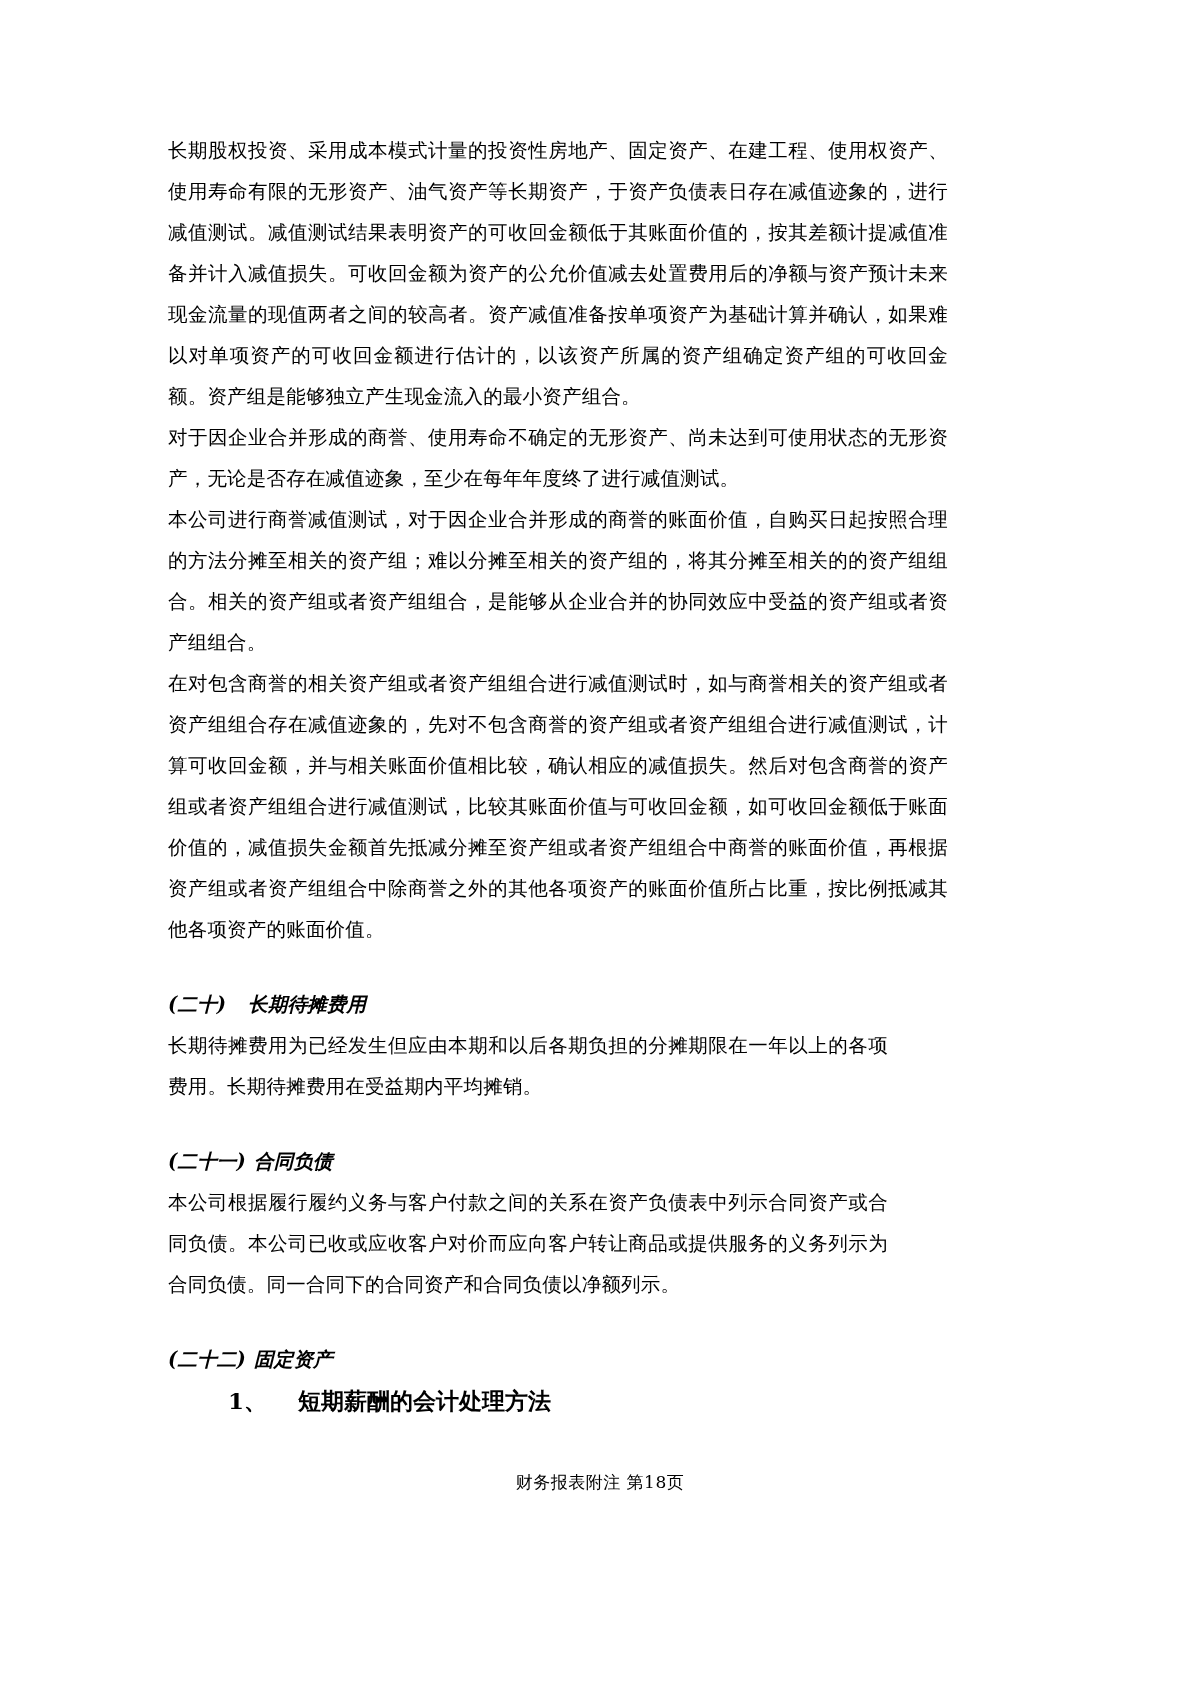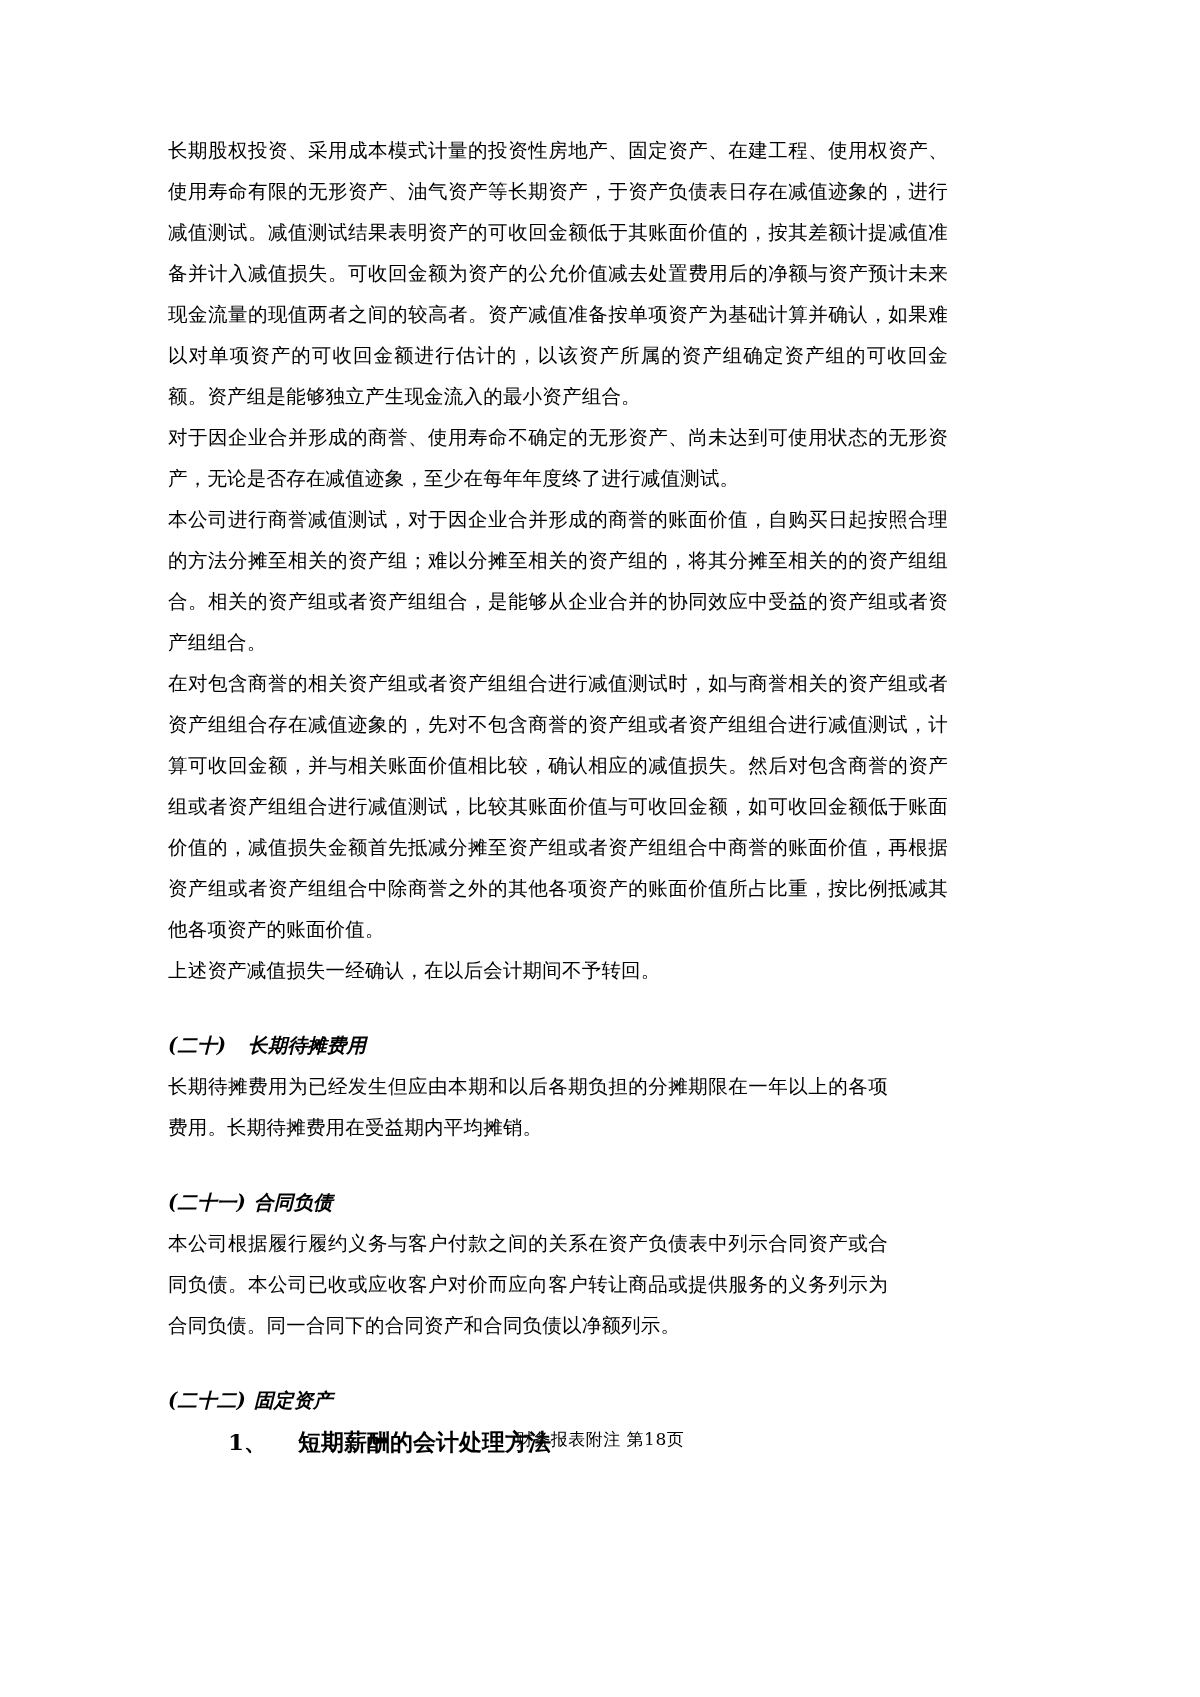--- a/index.html
+++ b/index.html
@@ -60,39 +60,38 @@
   }
   .sub-num {
     display: inline-block;
     min-width: 70px;
   }
   .gap-md { height: 34px; }
   .footer {
     position: absolute;
     left: 0;
     right: 0;
-    top: 1428px;
+    top: 1471px;
     text-align: center;
     font-size: 17px;
     font-family: "DejaVu Serif", "Liberation Serif", serif;
     letter-spacing: 0.5px;
   }
 </style>
 </head>
 <body>
 
 <div class="page">
 
   <div class="content">
 
     <p class="body-para">长期股权投资、采用成本模式计量的投资性房地产、固定资产、在建工程、使用权资产、使用寿命有限的无形资产、油气资产等长期资产，于资产负债表日存在减值迹象的，进行减值测试。减值测试结果表明资产的可收回金额低于其账面价值的，按其差额计提减值准备并计入减值损失。可收回金额为资产的公允价值减去处置费用后的净额与资产预计未来现金流量的现值两者之间的较高者。资产减值准备按单项资产为基础计算并确认，如果难以对单项资产的可收回金额进行估计的，以该资产所属的资产组确定资产组的可收回金额。资产组是能够独立产生现金流入的最小资产组合。</p>
     <p class="body-para">对于因企业合并形成的商誉、使用寿命不确定的无形资产、尚未达到可使用状态的无形资产，无论是否存在减值迹象，至少在每年年度终了进行减值测试。</p>
     <p class="body-para">本公司进行商誉减值测试，对于因企业合并形成的商誉的账面价值，自购买日起按照合理的方法分摊至相关的资产组；难以分摊至相关的资产组的，将其分摊至相关的的资产组组合。相关的资产组或者资产组组合，是能够从企业合并的协同效应中受益的资产组或者资产组组合。</p>
     <p class="body-para">在对包含商誉的相关资产组或者资产组组合进行减值测试时，如与商誉相关的资产组或者资产组组合存在减值迹象的，先对不包含商誉的资产组或者资产组组合进行减值测试，计算可收回金额，并与相关账面价值相比较，确认相应的减值损失。然后对包含商誉的资产组或者资产组组合进行减值测试，比较其账面价值与可收回金额，如可收回金额低于账面价值的，减值损失金额首先抵减分摊至资产组或者资产组组合中商誉的账面价值，再根据资产组或者资产组组合中除商誉之外的其他各项资产的账面价值所占比重，按比例抵减其他各项资产的账面价值。</p>
-    <p class="body-para">上述资产减值损失一经确认，在以后会计期间不予转回。</p>
 
     <div class="gap-md"></div>
 
     <div class="section-head">
       <span class="sec-num">(二十)</span><span>长期待摊费用</span>
     </div>
     <div class="indent-block">
       <p class="body-para">长期待摊费用为已经发生但应由本期和以后各期负担的分摊期限在一年以上的各项费用。长期待摊费用在受益期内平均摊销。</p>
     </div>
 

